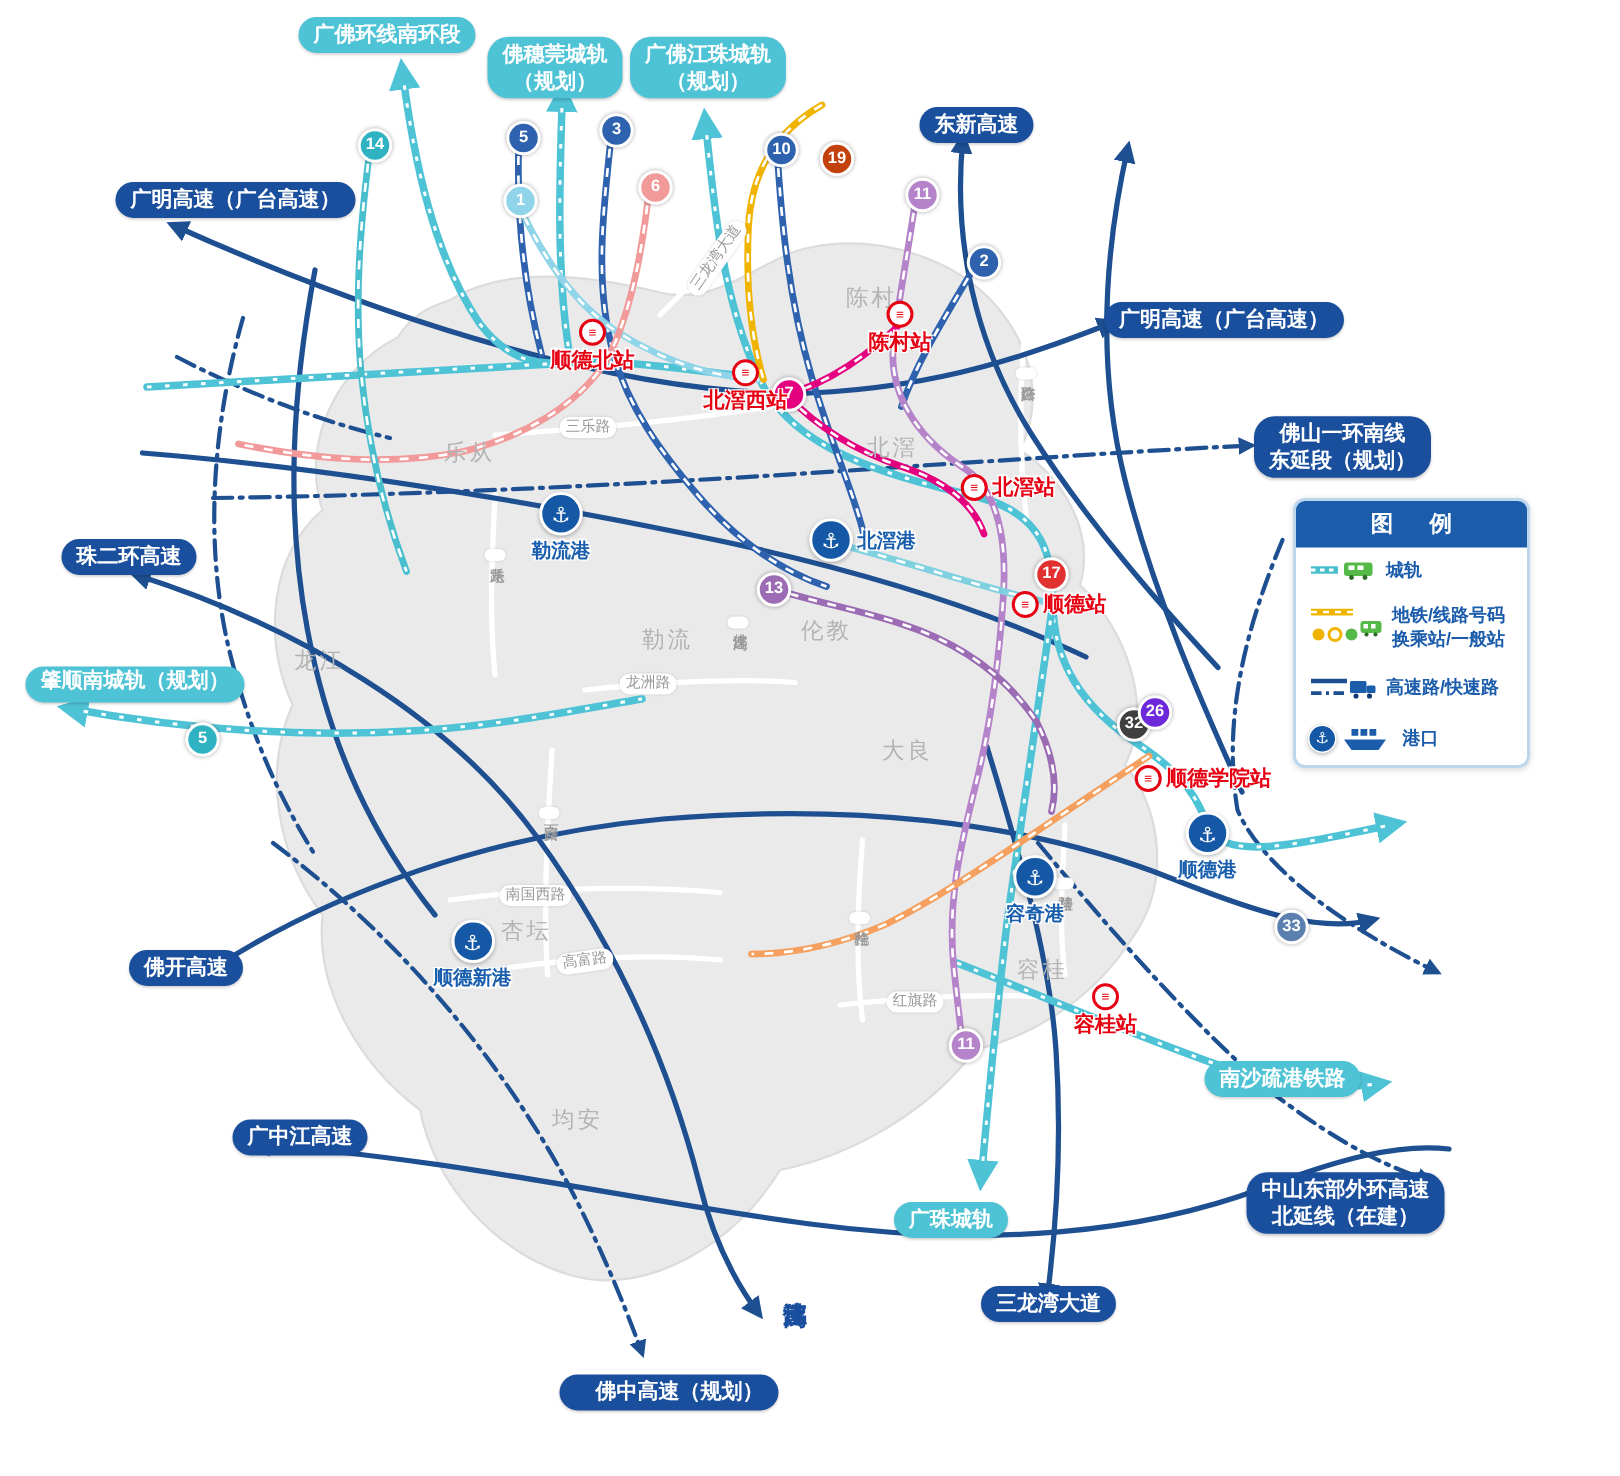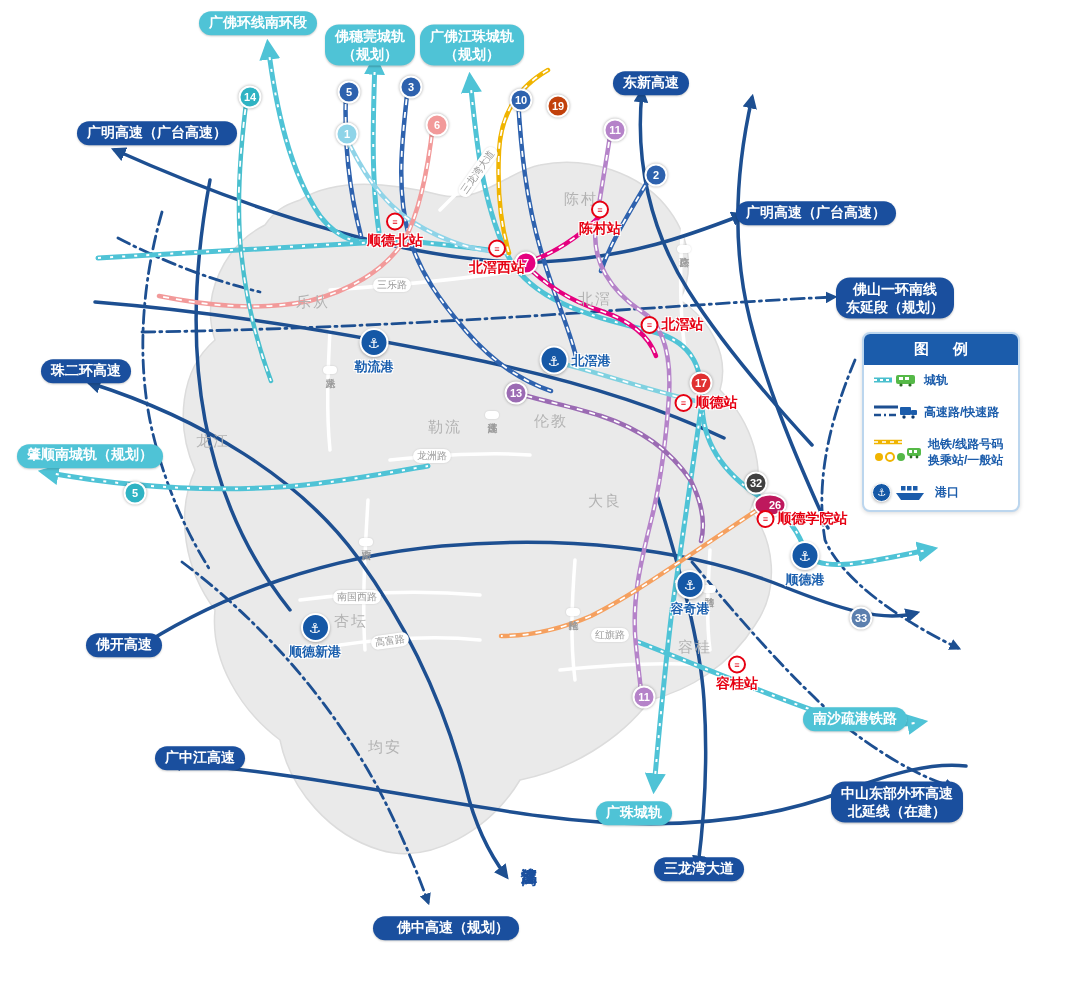--- a/index.html
+++ b/index.html
@@ -201,37 +201,37 @@
       <div class="district" style="left: 385px; top: 747px; text-align: right;">均安</div>
       <div class="road" style="transform: translate(-50%, -50%) rotate(-55deg); left: 478px; top: 172px;">三龙湾大道</div>
       <div class="road" style="left: 392px; top: 285px;">三乐路</div>
       <div class="road vroad" style="left: 330px; top: 370px;">乐龙路</div>
       <div class="road vroad" style="left: 492px; top: 415px;">佛江高速</div>
       <div class="road" style="left: 432px; top: 456px;">龙洲路</div>
       <div class="road vroad" style="left: 684px; top: 249px;">广珠公路</div>
       <div class="road vroad" style="left: 366px; top: 542px;">百安路</div>
       <div class="road" style="left: 357px; top: 597px;">南国西路</div>
       <div class="road" style="transform: translate(-50%, -50%) rotate(-8deg); left: 390px; top: 641px;">高富路</div>
-      <div class="road" style="left: 610px; top: 635px;">红旗路</div>
+      <div class="road" style="left: 610px; top: 668px;">红旗路</div>
       <div class="road vroad" style="left: 573px; top: 612px;">伦桂路</div>
       <div class="road vroad" style="left: 709px; top: 589px;">碧桂路</div>
       <div class="badge" style="background: rgb(47, 179, 195); left: 250px; top: 97px;">14</div>
       <div class="badge" style="background: rgb(46, 98, 174); left: 349px; top: 92px;">5</div>
       <div class="badge" style="background: rgb(46, 98, 174); left: 411px; top: 87px;">3</div>
       <div class="badge" style="background: rgb(143, 212, 232); left: 347px; top: 134px;">1</div>
       <div class="badge" style="background: rgb(242, 154, 154); left: 437px; top: 125px;">6</div>
       <div class="badge" style="background: rgb(46, 98, 174); left: 521px; top: 100px;">10</div>
       <div class="badge" style="background: #c2410c; left: 558px; top: 71px; margin-top: 35px;">19</div>
       <div class="badge" style="background: rgb(181, 131, 201); left: 615px; top: 130px;">11</div>
       <div class="badge" style="background: rgb(46, 98, 174); left: 656px; top: 175px;">2</div>
       <div class="badge" style="background: rgb(229, 0, 127); left: 526px; top: 263px;">7</div>
       <div class="badge" style="background: rgb(155, 107, 179); left: 516px; top: 393px;">13</div>
       <div class="badge" style="background: rgb(224, 48, 48); left: 701px; top: 383px;">17</div>
       <div class="badge" style="background: #404040; left: 756px; top: 483px;">32</div>
-      <div class="badge" style="background: #be185d; left: 770px; top: 505px; padding-left: 10px;">26</div>
+      <div class="badge" style="background: #6d28d9; left: 770px; top: 475px;">26</div>
       <div class="badge" style="background: rgb(91, 127, 174); left: 861px; top: 618px;">33</div>
       <div class="badge" style="background: rgb(47, 179, 195); left: 135px; top: 493px;">5</div>
       <div class="badge" style="background: rgb(181, 131, 201); left: 644px; top: 697px;">11</div>
       <div class="station scol" style="left: 395px; top: 231px;">
         <div class="st-icon">≡</div>
         <div class="st-name">顺德北站</div>
       </div>
       <div class="station scol" style="left: 497px; top: 258px;">
         <div class="st-icon">≡</div>
         <div class="st-name">北滘西站</div>
@@ -289,35 +289,20 @@
             <g>
               <rect x="24" y="3" width="19" height="9" rx="2" fill="#55b947"></rect>
               <rect x="27" y="5" width="4" height="3" fill="#fff"></rect>
               <rect x="33" y="5" width="4" height="3" fill="#fff"></rect>
               <circle cx="29" cy="13" r="1.6" fill="#2c6b24"></circle>
               <circle cx="38" cy="13" r="1.6" fill="#2c6b24"></circle>
             </g>
           </svg>
         </div>
         <div class="lg-label">城轨</div>
-      </div>
-      <div class="lg-row">
-        <div class="lg-ic">
-          <svg width="46" height="20">
-            <line x1="2" y1="5" x2="26" y2="5" stroke="#1d4f91" stroke-width="3"></line>
-            <line x1="2" y1="13" x2="26" y2="13" stroke="#1d4f91" stroke-width="2.5" stroke-dasharray="7 3 2 3"></line>
-            <g>
-              <rect x="28" y="5" width="11" height="8" rx="1" fill="#1b5cab"></rect>
-              <rect x="39" y="8" width="6" height="5" rx="1" fill="#1b5cab"></rect>
-              <circle cx="32" cy="15" r="1.7" fill="#0d3a70"></circle>
-              <circle cx="41" cy="15" r="1.7" fill="#0d3a70"></circle>
-            </g>
-          </svg>
-        </div>
-        <div class="lg-label">高速路/快速路</div>
       </div>
       <div class="lg-row">
         <div class="lg-ic">
           <svg width="50" height="30">
             <line x1="2" y1="5" x2="30" y2="5" stroke="#f0b400" stroke-width="4.5"></line>
             <line x1="2" y1="5" x2="30" y2="5" stroke="#fff" stroke-width="1.6" stroke-dasharray="4 4"></line>
             <circle cx="7" cy="20" r="4" fill="#f0b400"></circle>
             <circle cx="18" cy="20" r="4" fill="#fff" stroke="#f0b400" stroke-width="2"></circle>
             <circle cx="29" cy="20" r="4" fill="#55b947"></circle>
             <g>
@@ -327,20 +312,35 @@
               <circle cx="39" cy="20" r="1.4" fill="#2c6b24"></circle>
               <circle cx="45" cy="20" r="1.4" fill="#2c6b24"></circle>
             </g>
           </svg>
         </div>
         <div class="lg-label">地铁/线路号码
 换乘站/一般站</div>
       </div>
       <div class="lg-row">
         <div class="lg-ic">
+          <svg width="46" height="20">
+            <line x1="2" y1="5" x2="26" y2="5" stroke="#1d4f91" stroke-width="3"></line>
+            <line x1="2" y1="13" x2="26" y2="13" stroke="#1d4f91" stroke-width="2.5" stroke-dasharray="7 3 2 3"></line>
+            <g>
+              <rect x="28" y="5" width="11" height="8" rx="1" fill="#1b5cab"></rect>
+              <rect x="39" y="8" width="6" height="5" rx="1" fill="#1b5cab"></rect>
+              <circle cx="32" cy="15" r="1.7" fill="#0d3a70"></circle>
+              <circle cx="41" cy="15" r="1.7" fill="#0d3a70"></circle>
+            </g>
+          </svg>
+        </div>
+        <div class="lg-label">高速路/快速路</div>
+      </div>
+      <div class="lg-row">
+        <div class="lg-ic">
           <span class="port-icon small">⚓</span>
           <svg width="36" height="20">
             <rect x="8" y="3" width="4.5" height="4.5" fill="#1b5cab"></rect>
             <rect x="14" y="3" width="4.5" height="4.5" fill="#1b5cab"></rect>
             <rect x="20" y="3" width="4.5" height="4.5" fill="#1b5cab"></rect>
             <path d="M3,10 L31,10 L26,17 L8,17 Z" fill="#1b5cab"></path>
           </svg>
         </div>
         <div class="lg-label">港口</div>
       </div>

